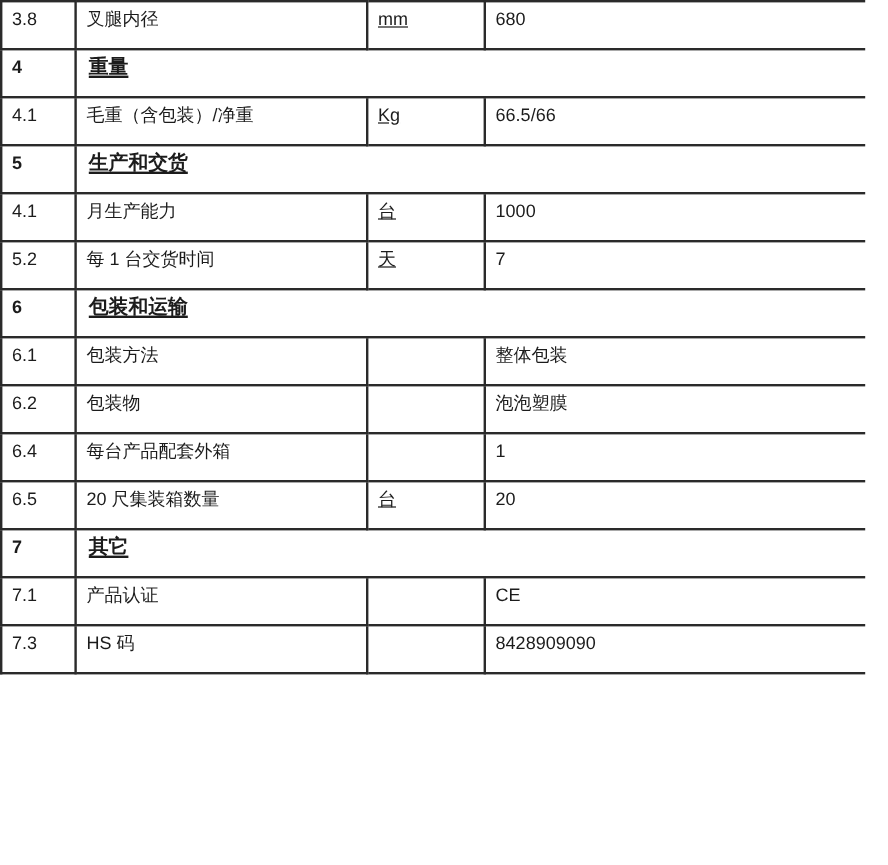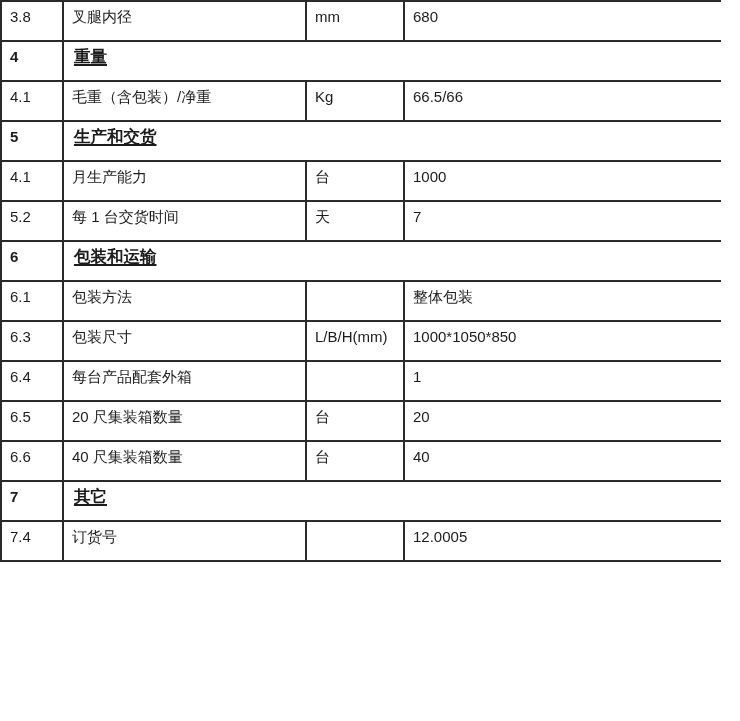--- a/index.html
+++ b/index.html
@@ -28,21 +28,21 @@
     height: 40px;
     vertical-align: top;
     padding: 4px 6px 0 8px;
     font-size: 15px;
     line-height: 21px;
     overflow: hidden;
     white-space: nowrap;
   }
   td.c-no   { padding-left: 9px; }
   td.c-name { padding-left: 10px; font-size: 15.5px; }
-  td.c-unit { padding-left: 9px; }
+  td.c-unit { padding-left: 9px; text-decoration: underline; }
   td.c-value{ padding-left: 12px; }
   tr.section-row td.c-no { font-weight: bold; }
   tr.section-row td.c-merged { padding-left: 10px; margin-top: 46px; }
   .section-title {
     font-weight: bold;
     font-size: 16.5px;
     text-decoration: underline;
     text-decoration-thickness: 2px;
     text-underline-offset: 2px;
   }
@@ -109,61 +109,61 @@
         </td>
       </tr>
 
       <tr class="item-row">
         <td class="c-no">6.1</td>
         <td class="c-name">包装方法</td>
         <td class="c-unit"></td>
         <td class="c-value">整体包装</td>
       </tr>
 
+      <tr class="item-row">
+        <td class="c-no">6.2</td>
+        <td class="c-name">包装物</td>
+        <td class="c-unit"></td>
+        <td class="c-value">泡泡塑膜</td>
+      </tr>
 
-      <tr class="item-row">
-        <td class="c-no">6.3</td>
-        <td class="c-name">包装尺寸</td>
-        <td class="c-unit">L/B/H(mm)</td>
-        <td class="c-value">1000*1050*850</td>
-      </tr>
 
       <tr class="item-row">
         <td class="c-no">6.4</td>
         <td class="c-name">每台产品配套外箱</td>
         <td class="c-unit"></td>
         <td class="c-value">1</td>
       </tr>
 
       <tr class="item-row">
         <td class="c-no">6.5</td>
         <td class="c-name">20 尺集装箱数量</td>
         <td class="c-unit">台</td>
         <td class="c-value">20</td>
       </tr>
 
-      <tr class="item-row">
-        <td class="c-no">6.6</td>
-        <td class="c-name">40 尺集装箱数量</td>
-        <td class="c-unit">台</td>
-        <td class="c-value">40</td>
-      </tr>
 
       <tr class="section-row">
         <td class="c-no">7</td>
         <td class="c-merged" colspan="3">
           <span class="section-title">其它</span>
         </td>
       </tr>
 
-
+      <tr class="item-row">
+        <td class="c-no">7.1</td>
+        <td class="c-name">产品认证</td>
+        <td class="c-unit"></td>
+        <td class="c-value">CE</td>
+      </tr>
 
 
       <tr class="item-row">
-        <td class="c-no">7.4</td>
-        <td class="c-name">订货号</td>
+        <td class="c-no">7.3</td>
+        <td class="c-name">HS 码</td>
         <td class="c-unit"></td>
-        <td class="c-value">12.0005</td>
+        <td class="c-value">8428909090</td>
       </tr>
+
 
     </tbody>
   </table>
 </div>
 
 </body></html>

